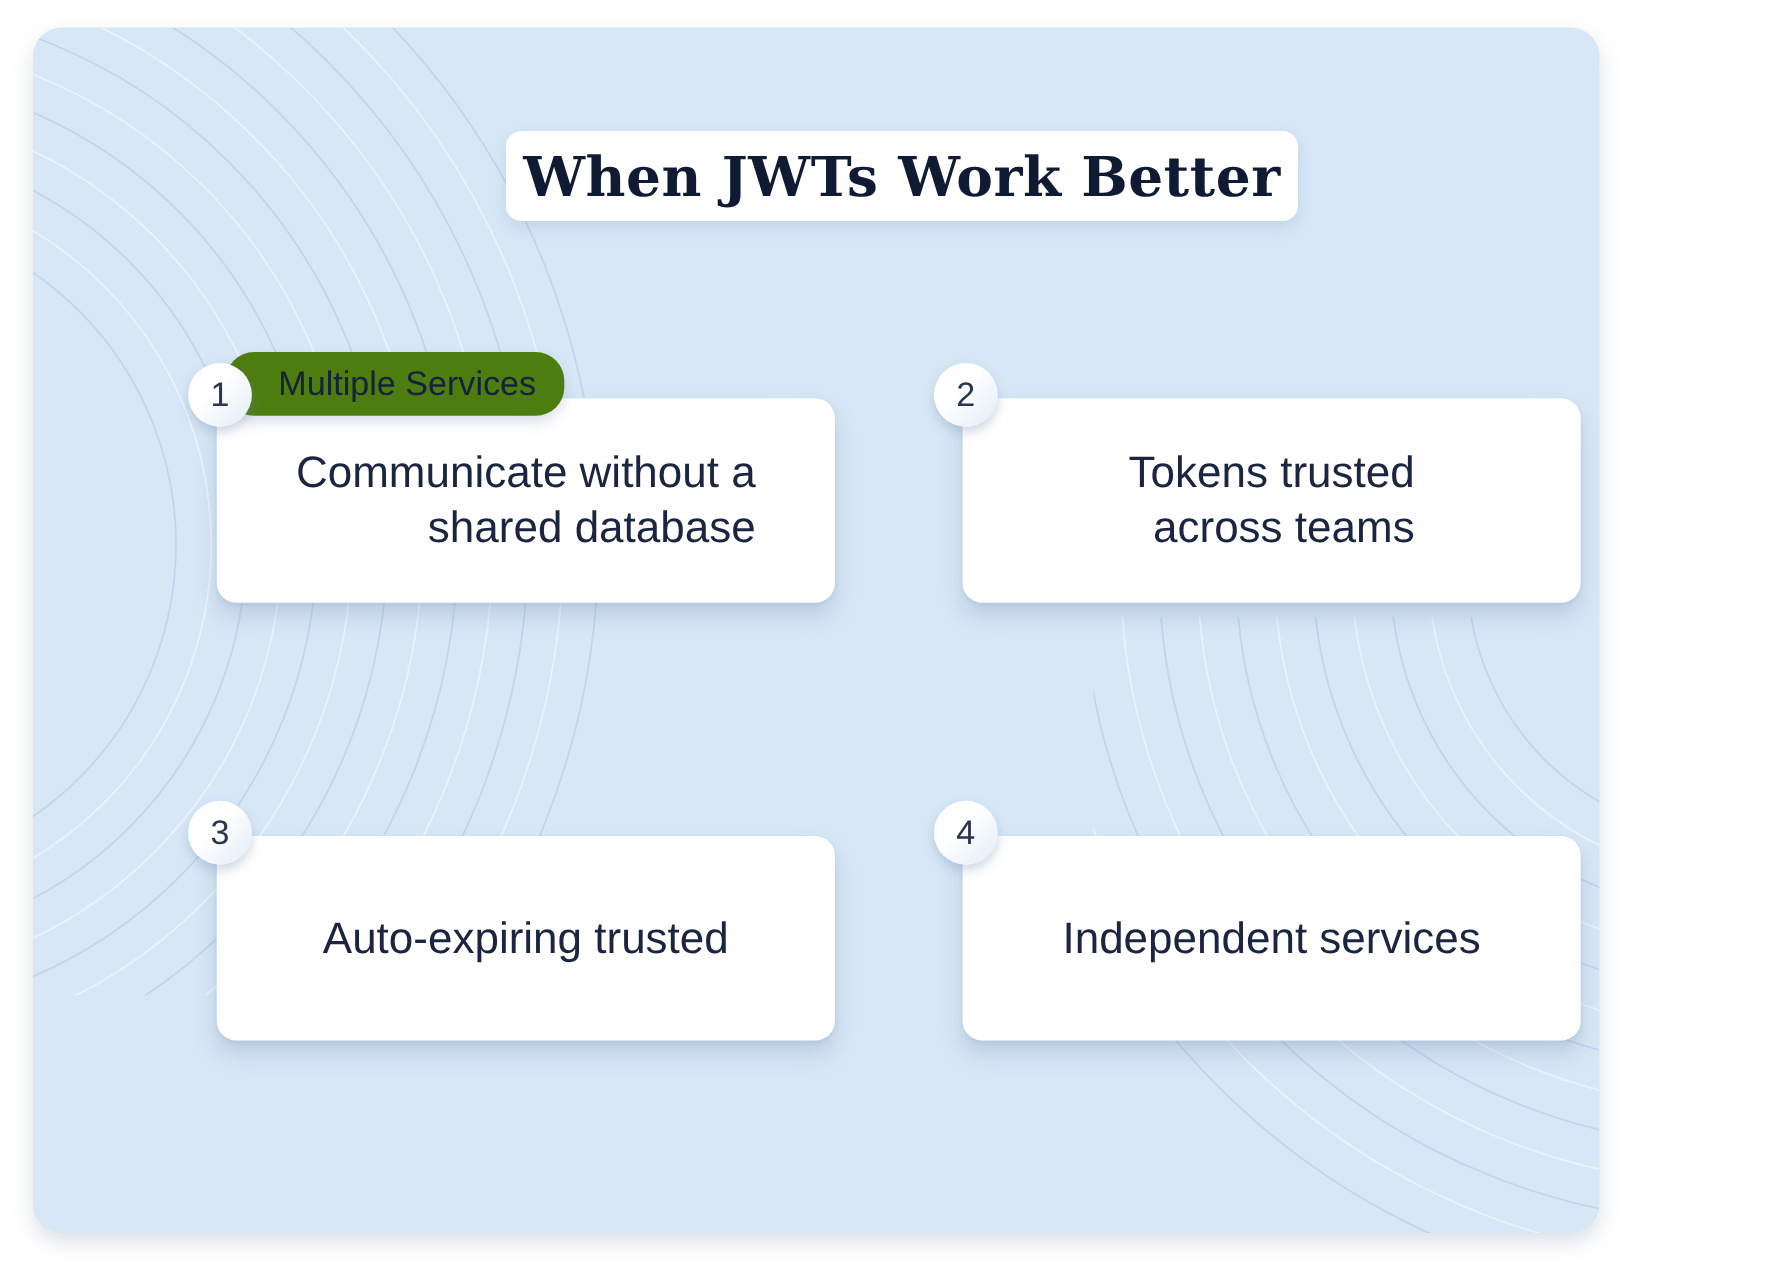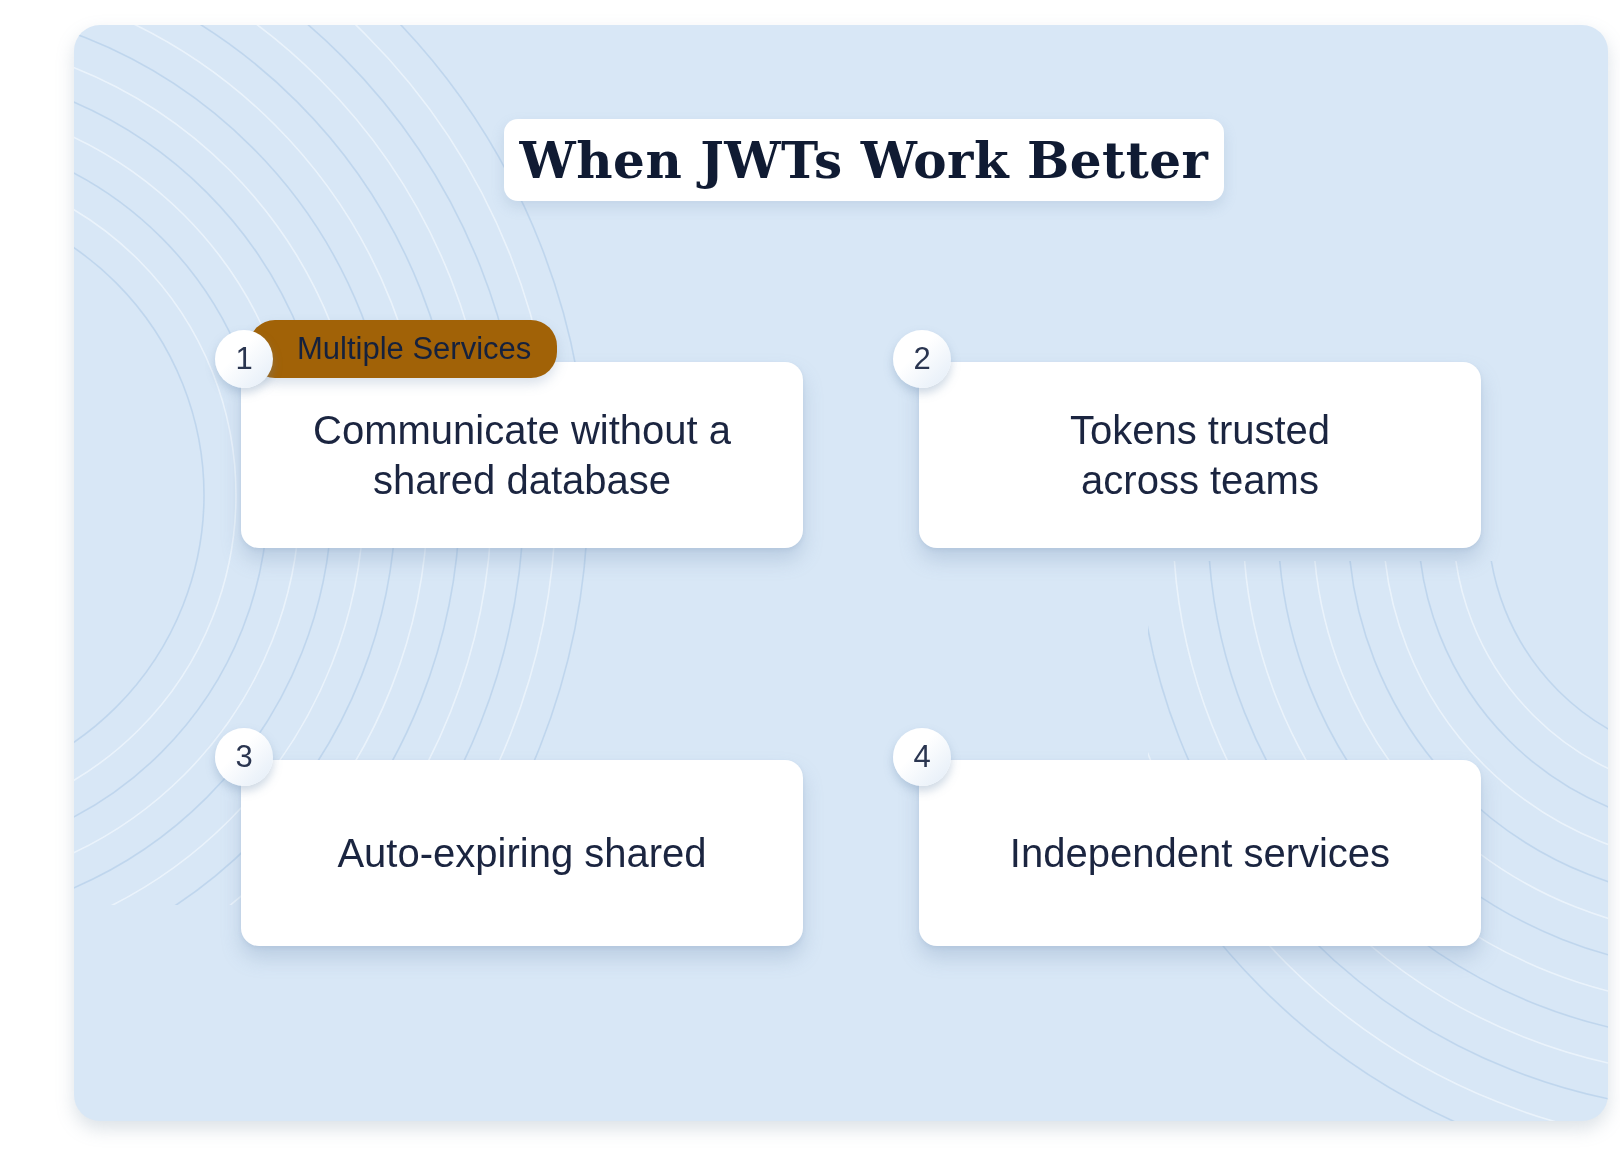--- a/index.html
+++ b/index.html
@@ -7,26 +7,25 @@
     position: relative;
     width: 1620px;
     height: 1149px;
     background: #ffffff;
     font-family: "Liberation Sans", sans-serif;
     overflow: hidden;
   }
   .panel {
     position: absolute;
     left: 30px; top: 25px;
-    width: 1534px; height: 1096px;
+    width: 1424px; height: 1096px;
     background: #d8e7f6;
     border-radius: 26px;
     box-shadow: 0 8px 18px rgba(130,150,170,0.28);
     overflow: hidden;
-    margin-left: 44px;
   }
   .decor { position: absolute; pointer-events: none; }
   .decor.tl { left: 0; top: 0; }
   .decor.br { right: 0; bottom: 0; }
   .title-box {
     position: absolute;
     left: 430px; top: 94px;           
     width: 720px; height: 82px;
     background: #ffffff;
     border-radius: 14px;
@@ -51,32 +50,32 @@
     left: 0; top: 0;
     width: 562px; height: 186px;
     background: #ffffff;
     border-radius: 18px;
     box-shadow: 0 12px 20px rgba(110,140,175,0.28), 0 2px 4px rgba(110,140,175,0.14);
     display: flex; align-items: center; justify-content: center;
   }
   .card .desc {
     margin: 0;
     padding: 0 30px;
-    text-align: center;
+    text-align: right;
     font-size: 40px;
     line-height: 1.25;
     color: #1b2540;
     white-space: pre-line;
   }
   .pill {
     position: absolute;
     left: 8px; top: -42px;
     height: 58px;
     border-radius: 26px;
-    background: #a16207;
+    background: #4d7c0f;
     box-shadow: 0 6px 12px rgba(110,140,175,0.25);
     padding: 0 26px 0 48px;
     display: flex; align-items: center;
     z-index: 2;
     white-space: nowrap;
   }
   .pill span {
     font-size: 31px;
     font-weight: 500;
     color: #15213d;
@@ -160,21 +159,21 @@
         <p class="desc">Tokens trusted
 across teams</p>
       </div>
       <div class="num-badge">
         <span>2</span>
       </div>
     </div>
 
     <div class="card-group g3">
       <div class="card">
-        <p class="desc">Auto-expiring shared</p>
+        <p class="desc">Auto-expiring trusted</p>
       </div>
       <div class="num-badge">
         <span>3</span>
       </div>
     </div>
 
     <div class="card-group g4">
       <div class="card">
         <p class="desc">Independent services</p>
       </div>

